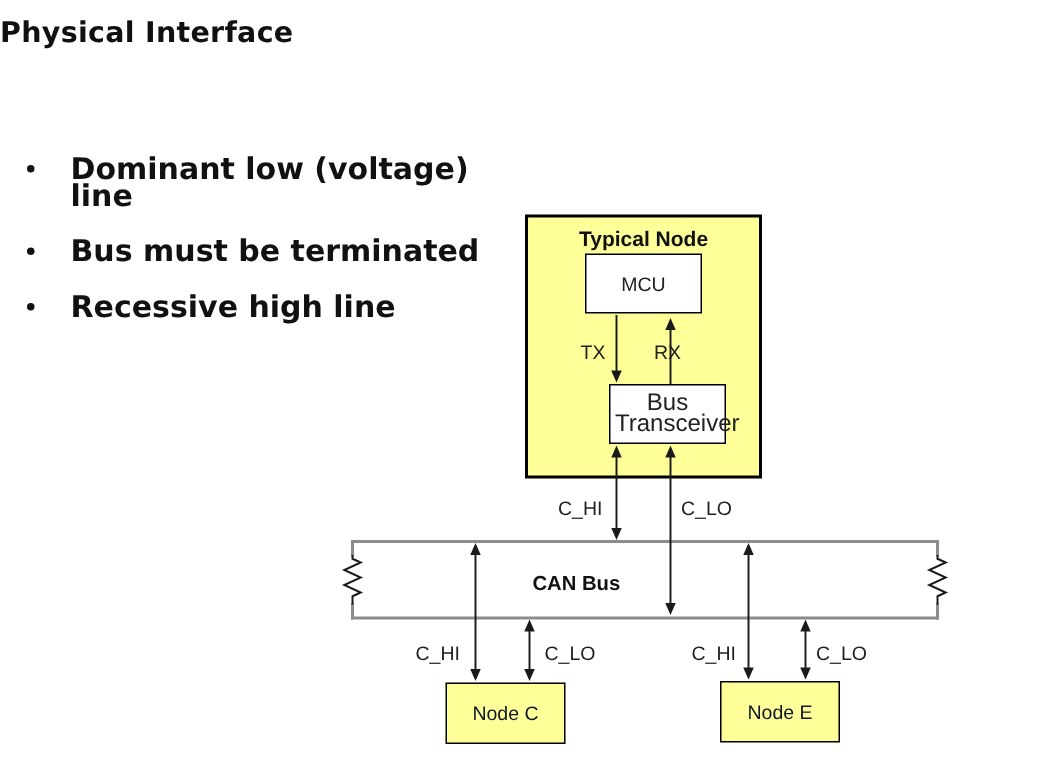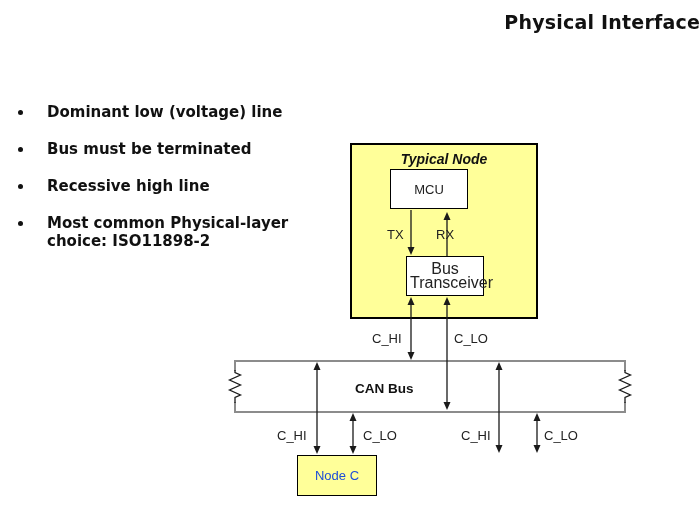--- a/index.html
+++ b/index.html
@@ -12,46 +12,45 @@
   html,body{margin:0;padding:0;}
   body{background:#ffffff;font-family:"DejaVu Sans",sans-serif;}
   .slide{
     position:relative;
     width:700px;height:508px;
     background:#ffffff;
     overflow:hidden;
   }
   .title{
     position:absolute;top:11px;left:0;width:700px;
-    text-align:right;
+    text-align:left;
     font-size:19px;font-weight:bold;color:var(--text);
     letter-spacing:0.2px;
   }
   .bullets{
     position:absolute;left:16px;top:103px;width:330px;
   }
   .bullet-row{
     display:flex;align-items:flex-start;
     margin-bottom:19px;
   }
   .bullet-dot{
     width:5px;height:5px;border-radius:50%;
     background:var(--text);
     margin:7px 24px 0 2px;flex:0 0 auto;
   }
   .bullet-text{
-    font-size:15px;font-weight:bold;color:var(--text);
+    font-size:20px;font-weight:bold;color:var(--text);
     line-height:18px;white-space:pre-line;
   }
   .dbox{position:absolute;box-sizing:border-box;}
   .typical-node{
-    left:350px;top:143px;width:188px;height:176px;
+    left:350px;top:143px;width:158px;height:176px;
     background:var(--node-fill);
     border:2px solid var(--box-border);
-    font-style:italic;
   }
   .typical-node-label{
     position:absolute;top:6px;left:0;width:100%;
     text-align:center;
     font-family:"Liberation Sans",sans-serif;
     font-size:14px;font-weight:bold;color:var(--text);
   }
   .white-box{
     background:#ffffff;border:1px solid var(--box-border);
     display:flex;align-items:center;justify-content:center;
@@ -75,21 +74,21 @@
   .sig-label{
     position:absolute;
     font-family:"Liberation Sans",sans-serif;
     font-size:13px;color:#222222;white-space:nowrap;
   }
   .node-box{
     background:var(--node-fill);
     border:1.5px solid var(--box-border);
     display:flex;align-items:center;justify-content:center;
     font-family:"Liberation Sans",sans-serif;
-    font-size:13px;color:#1d4ed8;
+    font-size:13px;color:#0f172a;
   }
   .node-c{left:297px;top:455px;width:80px;height:41px;}
   .node-e{left:480px;top:454px;width:80px;height:41px;}
   .overlay{
     position:absolute;left:0;top:0;width:700px;height:508px;
     pointer-events:none;
   }
   .ln{stroke:var(--line);stroke-width:1.3;fill:none;}
   .arrow{fill:var(--line);stroke:none;}
   .busline{stroke:var(--bus-border);stroke-width:2;fill:none;}
@@ -108,25 +107,20 @@
       <span class="bullet-text">Dominant low (voltage) line</span>
     </div>
     <div class="bullet-row">
       <span class="bullet-dot"></span>
       <span class="bullet-text">Bus must be terminated</span>
     </div>
     <div class="bullet-row">
       <span class="bullet-dot"></span>
       <span class="bullet-text">Recessive high line</span>
     </div>
-    <div class="bullet-row">
-      <span class="bullet-dot"></span>
-      <span class="bullet-text">Most common Physical-layer
-choice: ISO11898-2</span>
-    </div>
   </div>
 
   <div class="dbox typical-node">
     <div class="typical-node-label">Typical Node</div>
   </div>
   <div class="dbox white-box mcu">
     <span>MCU</span>
   </div>
   <div class="dbox white-box transceiver">
     <span class="transceiver-label">Bus Transceiver</span>
@@ -141,20 +135,23 @@
   <div class="dbox bus"></div>
   <div class="bus-label">CAN Bus</div>
 
   <div class="sig-label" style="left:277px;top:428px;">C_HI</div>
   <div class="sig-label" style="left:363px;top:428px;">C_LO</div>
   <div class="sig-label" style="left:461px;top:428px;">C_HI</div>
   <div class="sig-label" style="left:544px;top:428px;">C_LO</div>
 
   <div class="dbox node-box node-c">
     <span>Node C</span>
+  </div>
+  <div class="dbox node-box node-e">
+    <span>Node E</span>
   </div>
 
   <svg class="overlay" width="700" height="508" viewBox="0 0 700 508">
 
     <path class="busline" d="M235,360 L235,371 M235,402 L235,413"></path>
     <path class="busline" d="M625,360 L625,371 M625,402 L625,413"></path>
 
     <path class="zigzag" d="M235,370 L235,372.5 L240.5,375 L229.5,380 L240.5,385 L229.5,390 L240.5,395 L235,397.5 L235,403"></path>
     <path class="zigzag" d="M625,370 L625,372.5 L630.5,375 L619.5,380 L630.5,385 L619.5,390 L630.5,395 L625,397.5 L625,403"></path>
 

